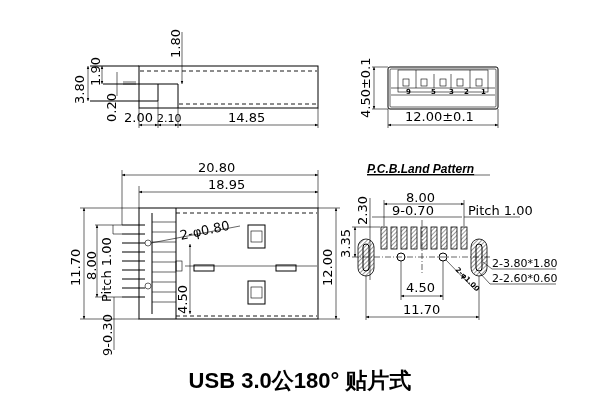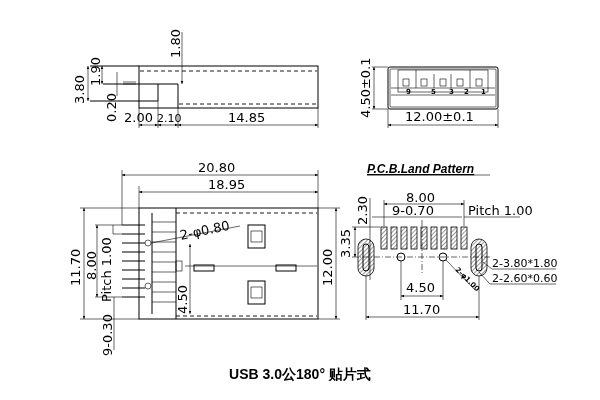--- a/index.html
+++ b/index.html
@@ -7,21 +7,21 @@
   svg { position:absolute; left:0; top:0; }
   .ln { stroke:#000; stroke-width:1; fill:none; }
   .thin { stroke:#000; stroke-width:0.6; fill:none; }
   .dash { stroke:#000; stroke-width:0.9; fill:none; stroke-dasharray:4 3; }
   .dashdot { stroke:#000; stroke-width:0.6; fill:none; stroke-dasharray:6 2 1 2; }
   .hatch { fill:url(#hatch); stroke:#000; stroke-width:0.8; }
   .dim { font-family:"DejaVu Sans", sans-serif; font-size:13px; fill:#000; }
   .dimsm { font-family:"DejaVu Sans", sans-serif; font-size:11px; fill:#000; }
   .tiny { font-family:"DejaVu Sans", sans-serif; font-size:7px; fill:#000; font-weight:bold; }
   .ptitle { font-family:"Liberation Sans", sans-serif; font-size:12px; font-weight:bold; font-style:italic; fill:#000; text-decoration:underline; }
-  #main-title { position:absolute; left:0; width:600px; top:366px; text-align:center; font-family:"Liberation Sans", sans-serif; font-size:14px; font-weight:bold; color:#000; letter-spacing:0px; }
+  #main-title { position:absolute; left:0; width:600px; top:366px; text-align:center; font-family:"Liberation Sans", sans-serif; font-size:22px; font-weight:bold; color:#000; letter-spacing:0px; }
 </style>
 </head>
 <body>
 
 <svg width="600" height="400" viewBox="0 0 600 400">
   <defs>
     <pattern id="hatch" width="3" height="3" patternUnits="userSpaceOnUse" patternTransform="rotate(45)">
       <line x1="0" y1="0" x2="0" y2="3" stroke="#000" stroke-width="0.8"></line>
     </pattern>
     <marker id="arr" markerWidth="6" markerHeight="6" refX="5" refY="3" orient="auto-start-reverse">

